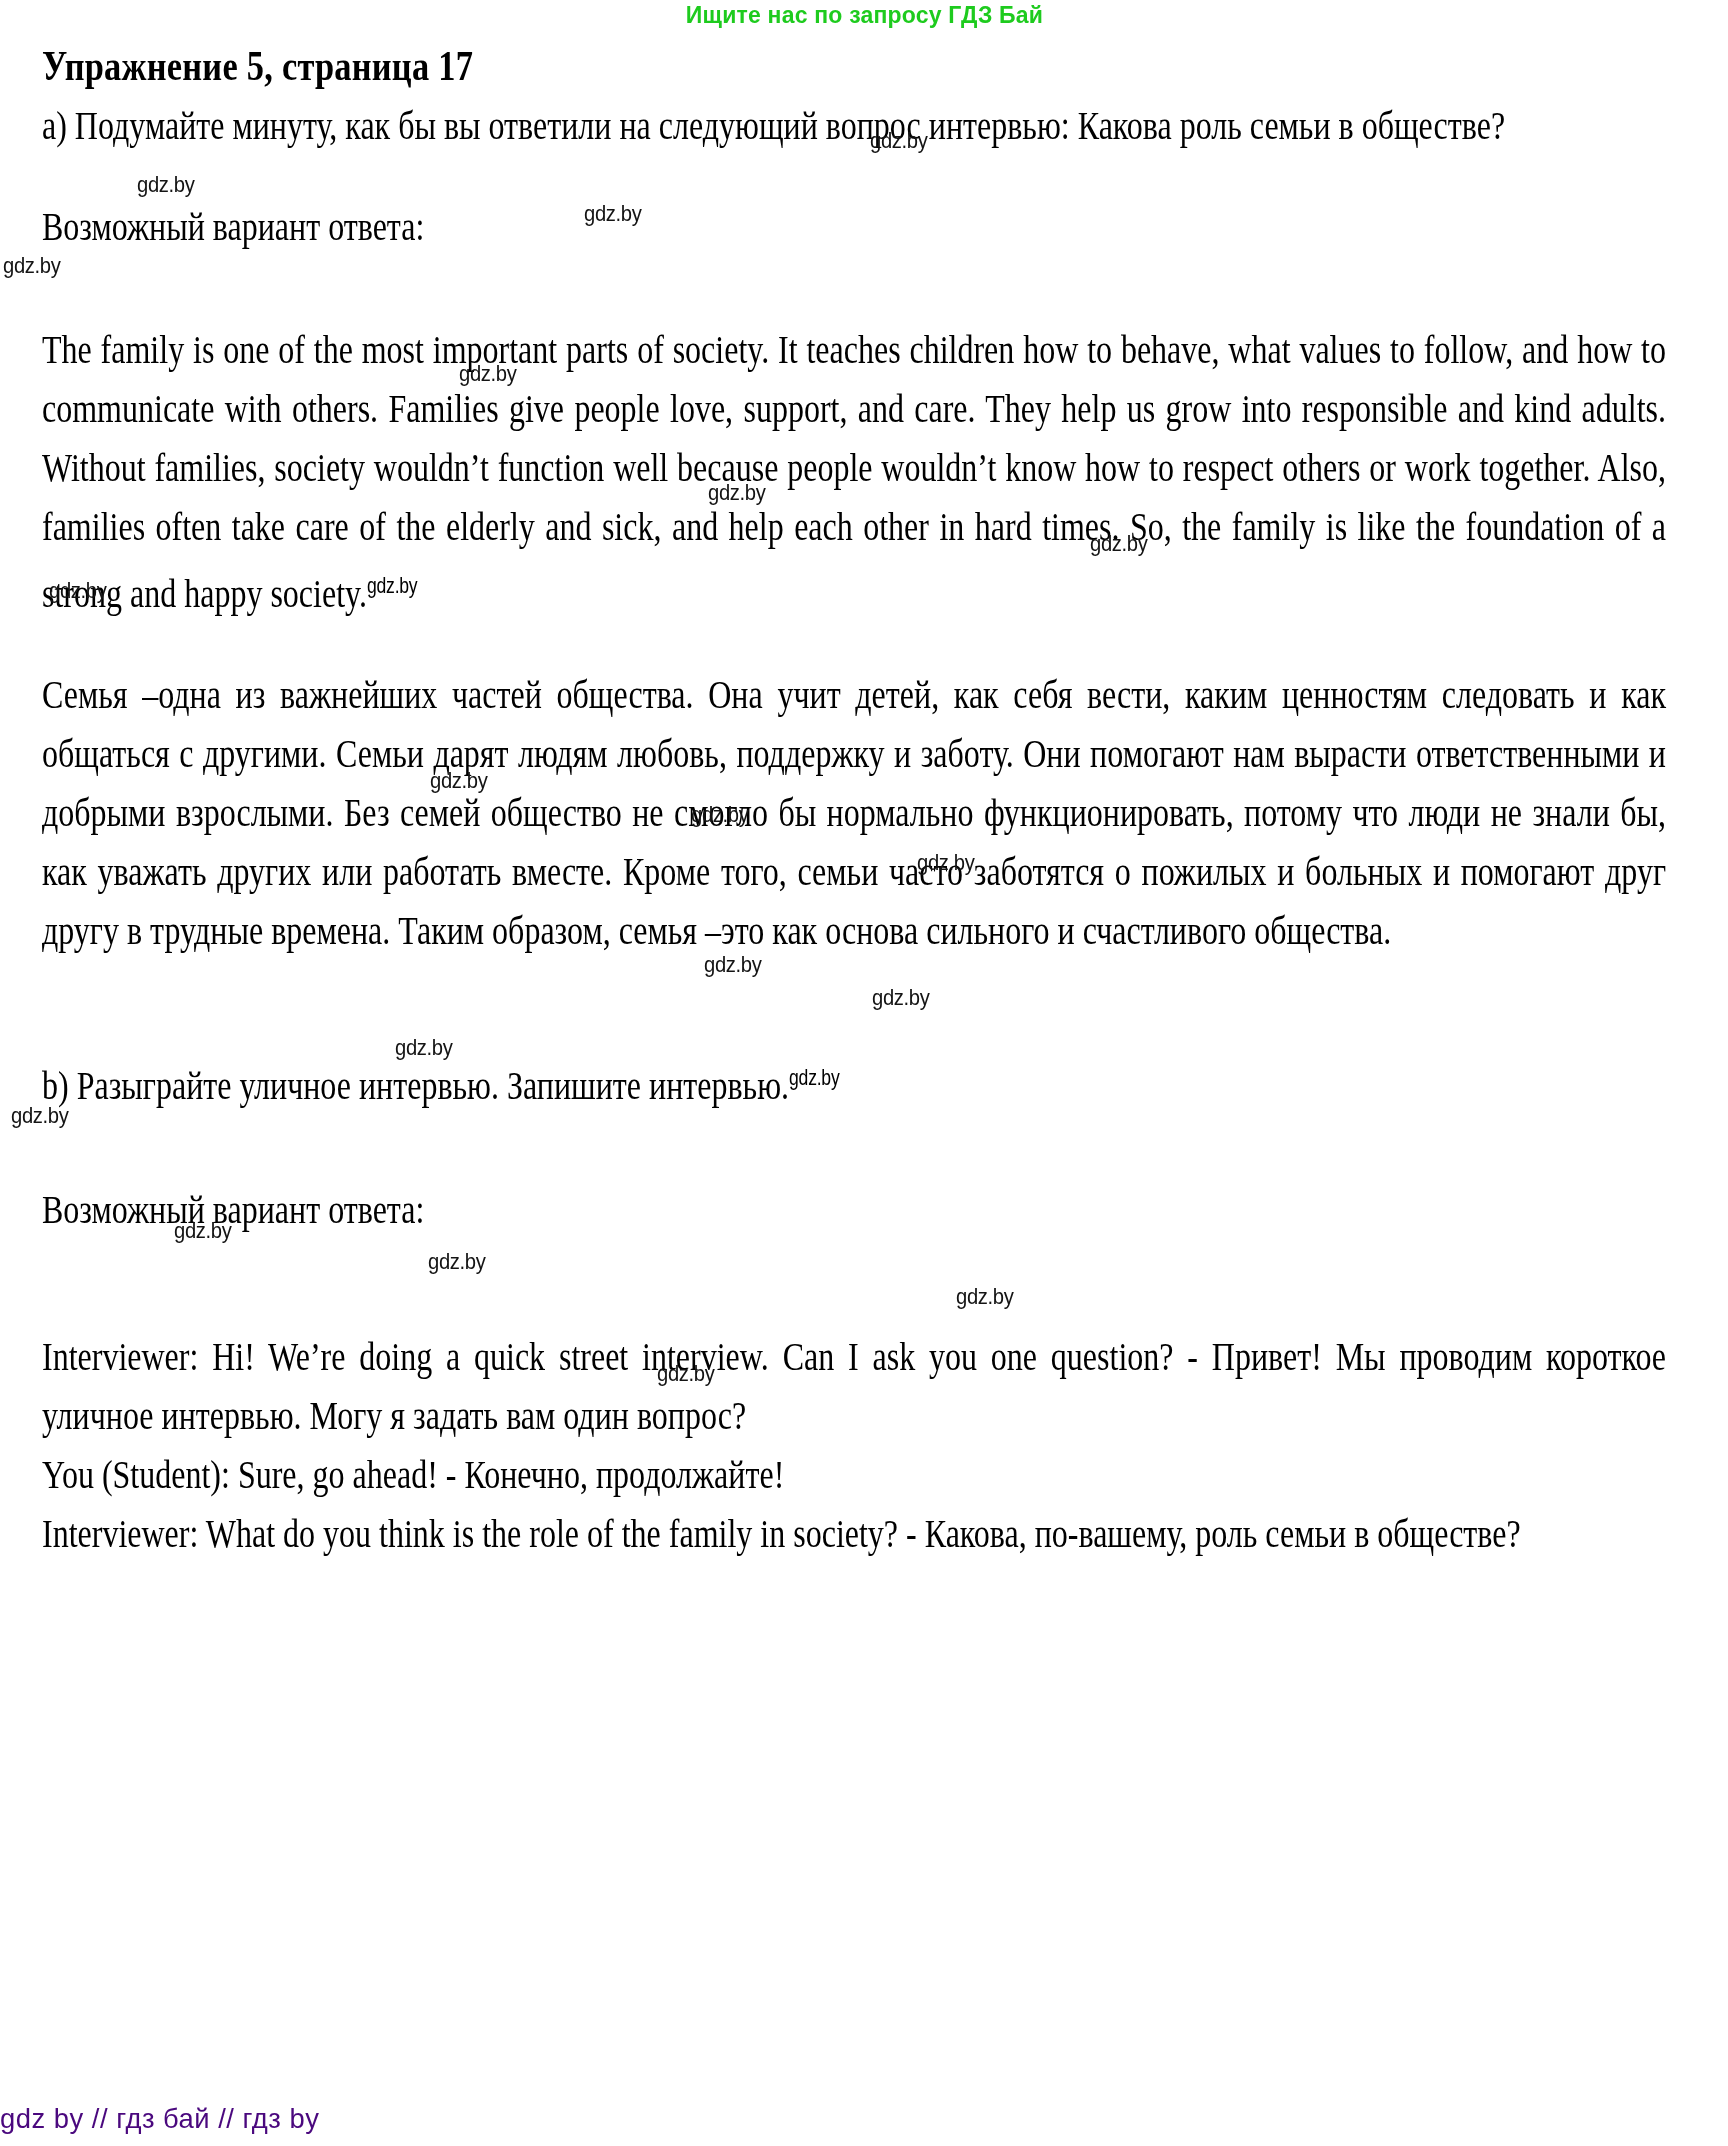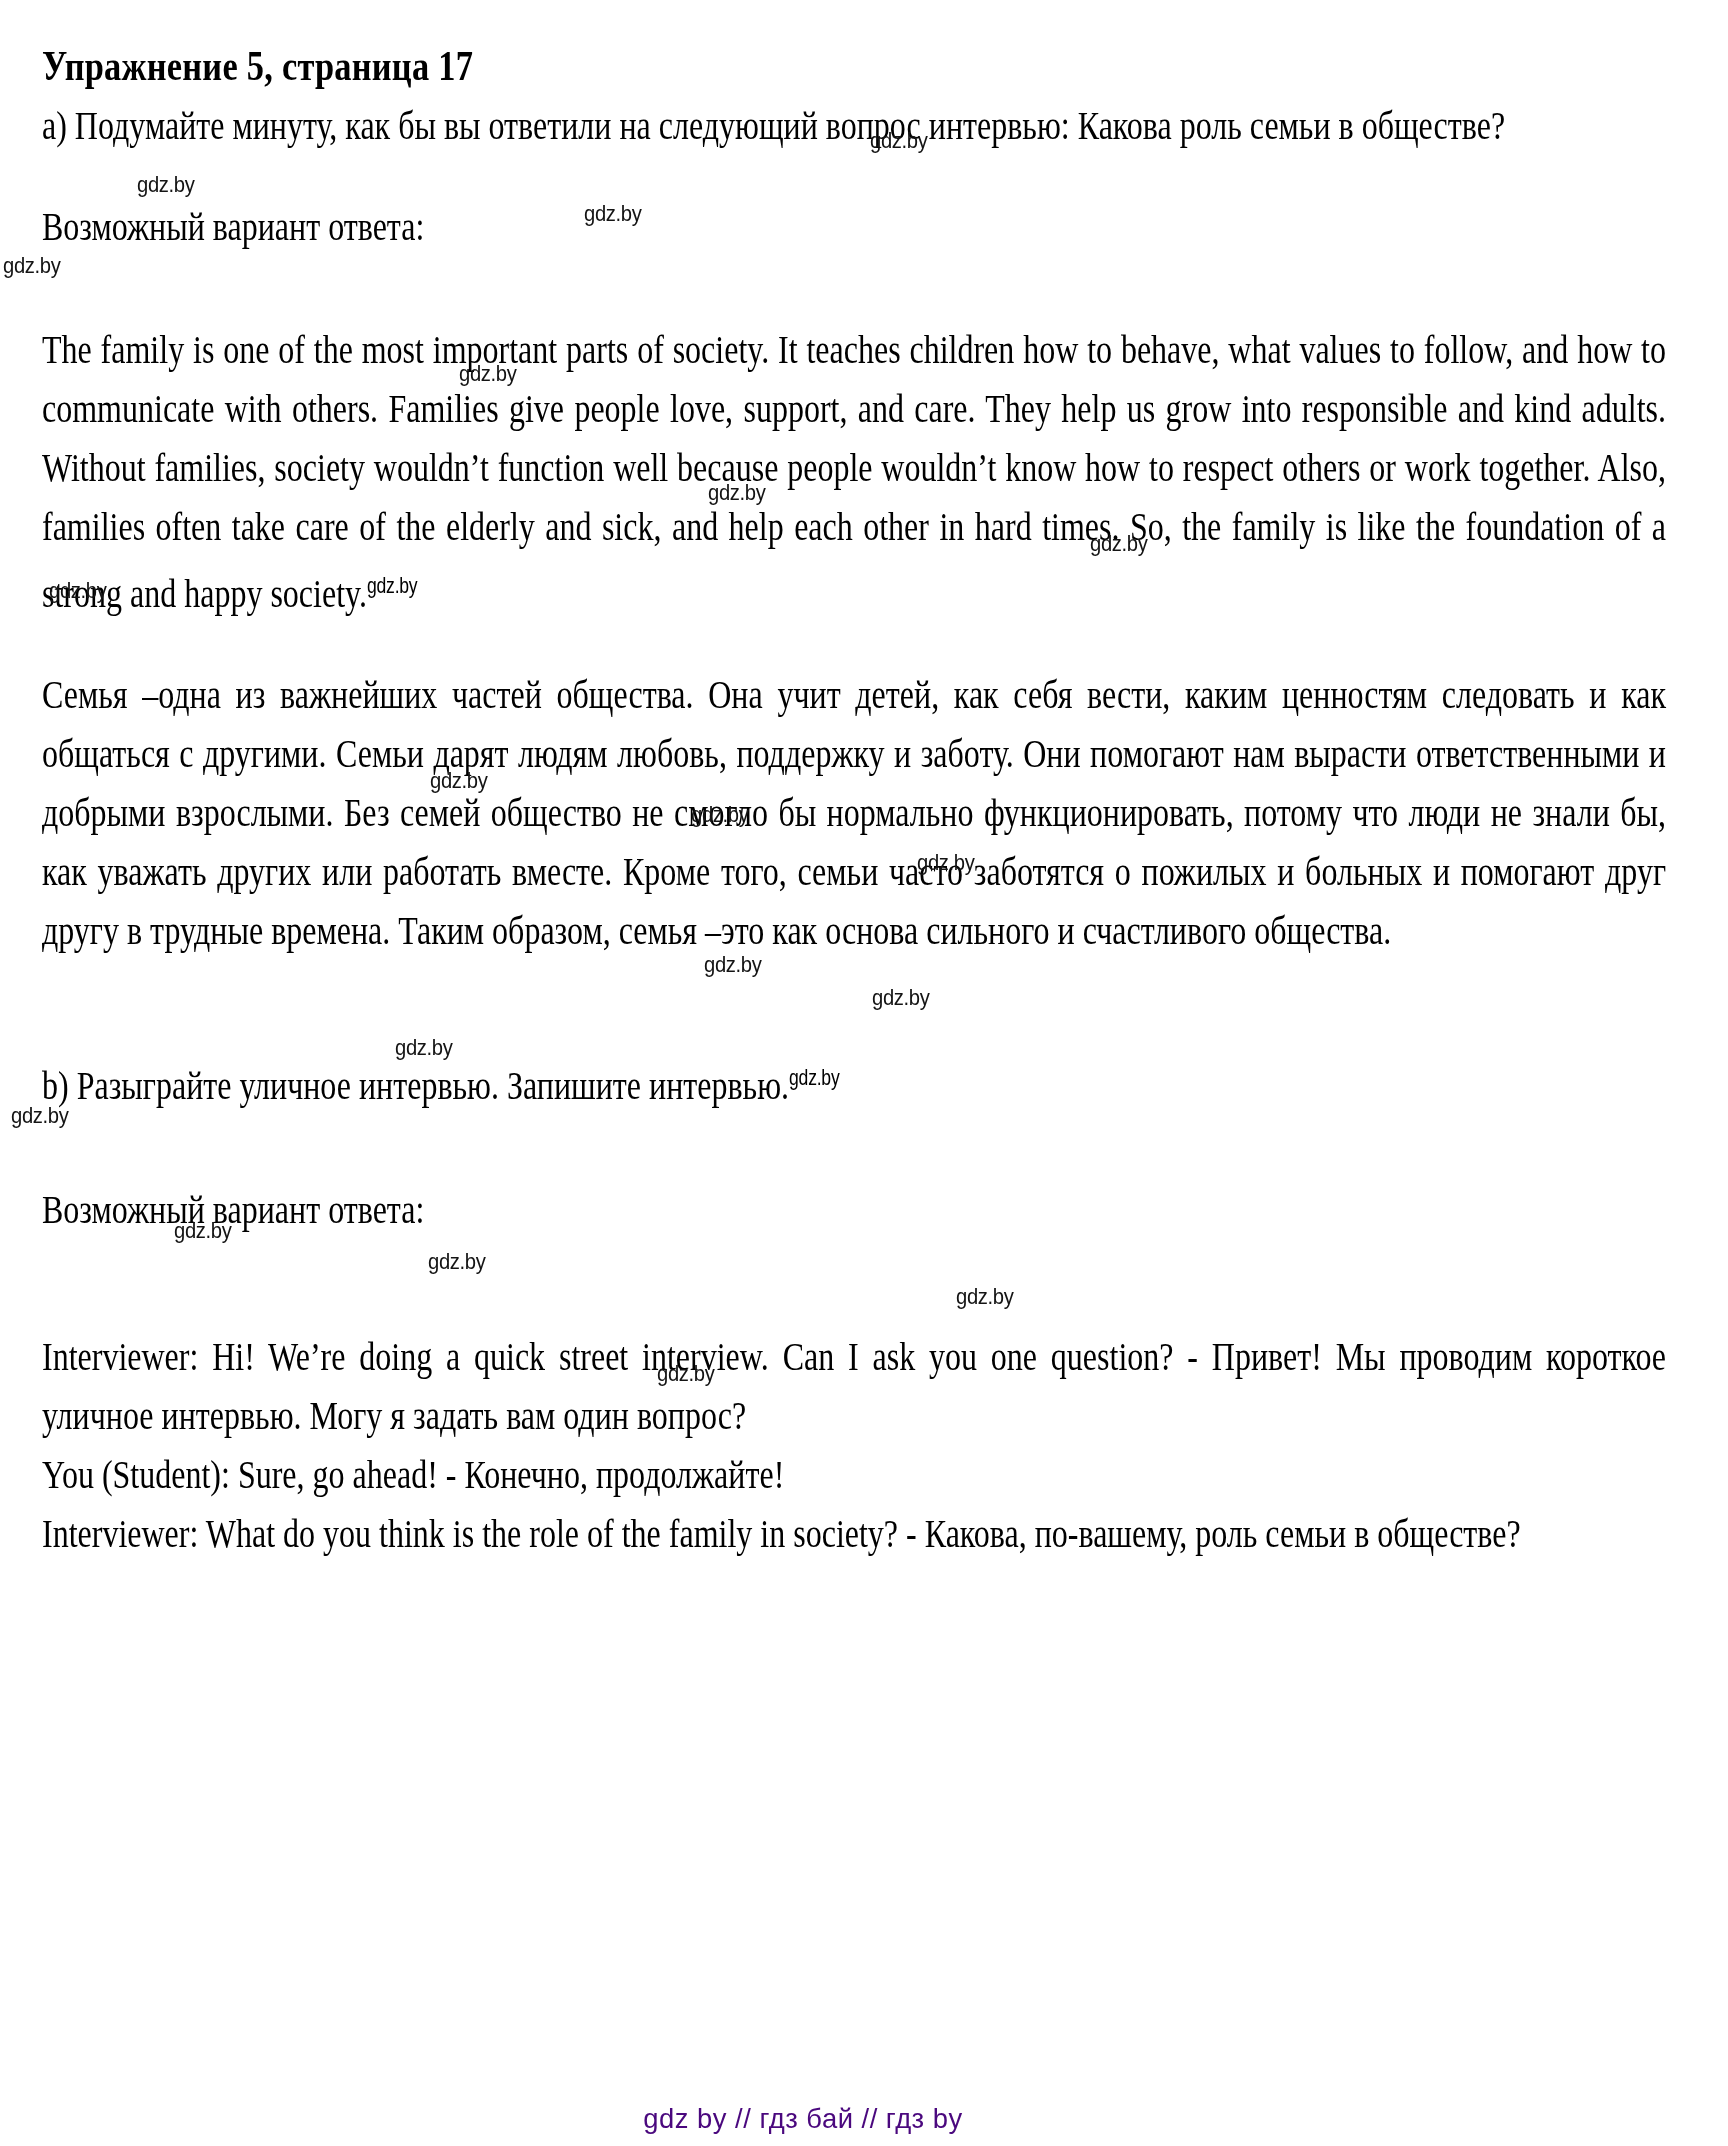--- a/index.html
+++ b/index.html
@@ -95,33 +95,33 @@
     transform: scaleX(0.92);
     transform-origin: left top;
   }
 
   
   .footer {
     position: absolute;
     bottom: 11px;
     left: 0;
     width: 1606px;
-    text-align: center;
     font-family: "Liberation Sans", "DejaVu Sans", sans-serif;
     font-size: 27.4px;
     color: #4a087e;
     letter-spacing: 0.5px;
     white-space: nowrap;
   }
 </style>
 </head>
 <body>
 
 <div class="page">
 
+  <div class="promo-banner" style="color: rgb(30, 203, 30);">Ищите нас по запросу ГДЗ Бай</div>
 
   <div class="content">
 
     <h1 class="ex-title">Упражнение 5, страница 17</h1>
 
     <p class="para">a) Подумайте минуту, как бы вы ответили на следующий вопрос интервью: Какова роль семьи в обществе?</p>
 
     <div class="spacer-md"></div>
 
     <p class="para left">Возможный вариант ответа:</p>

